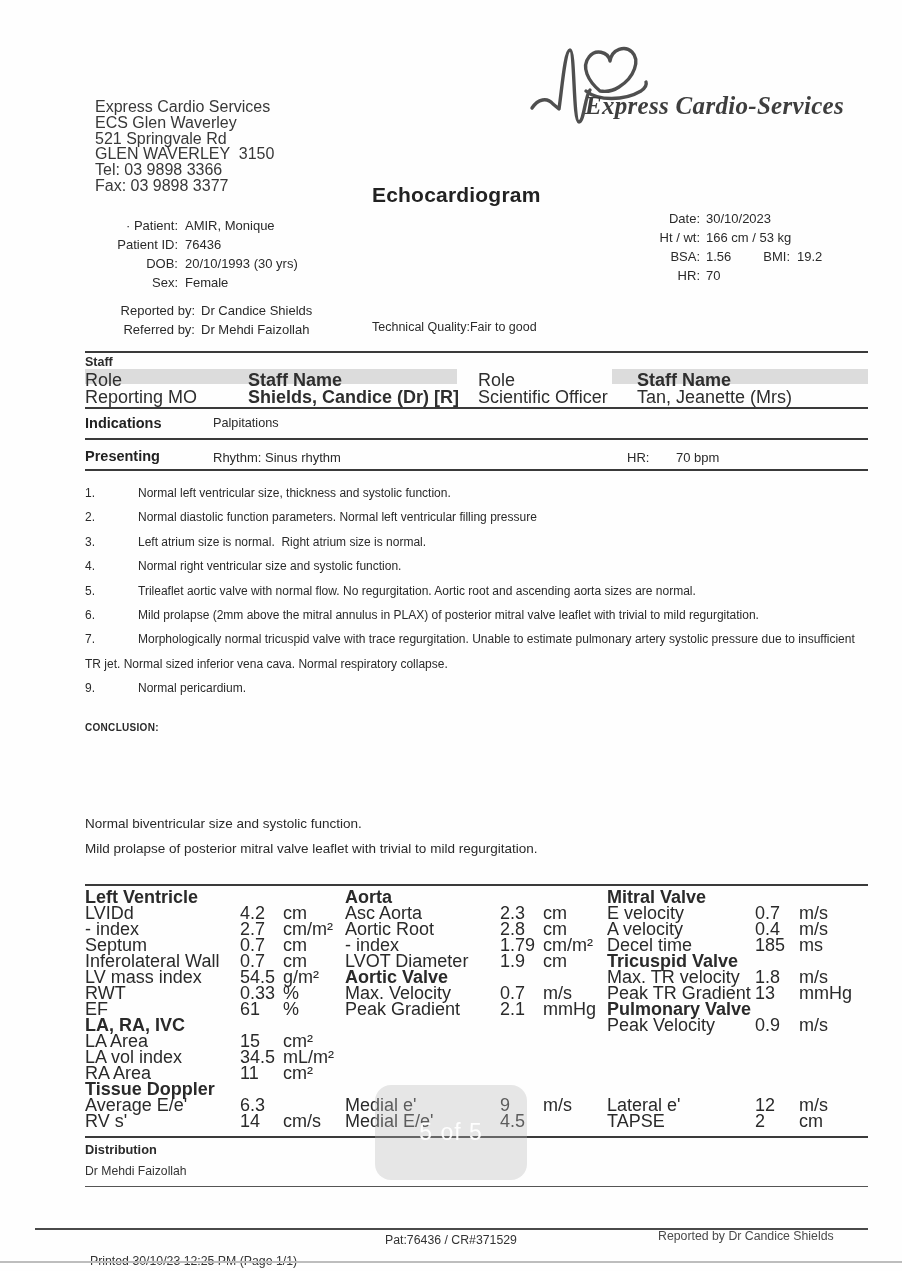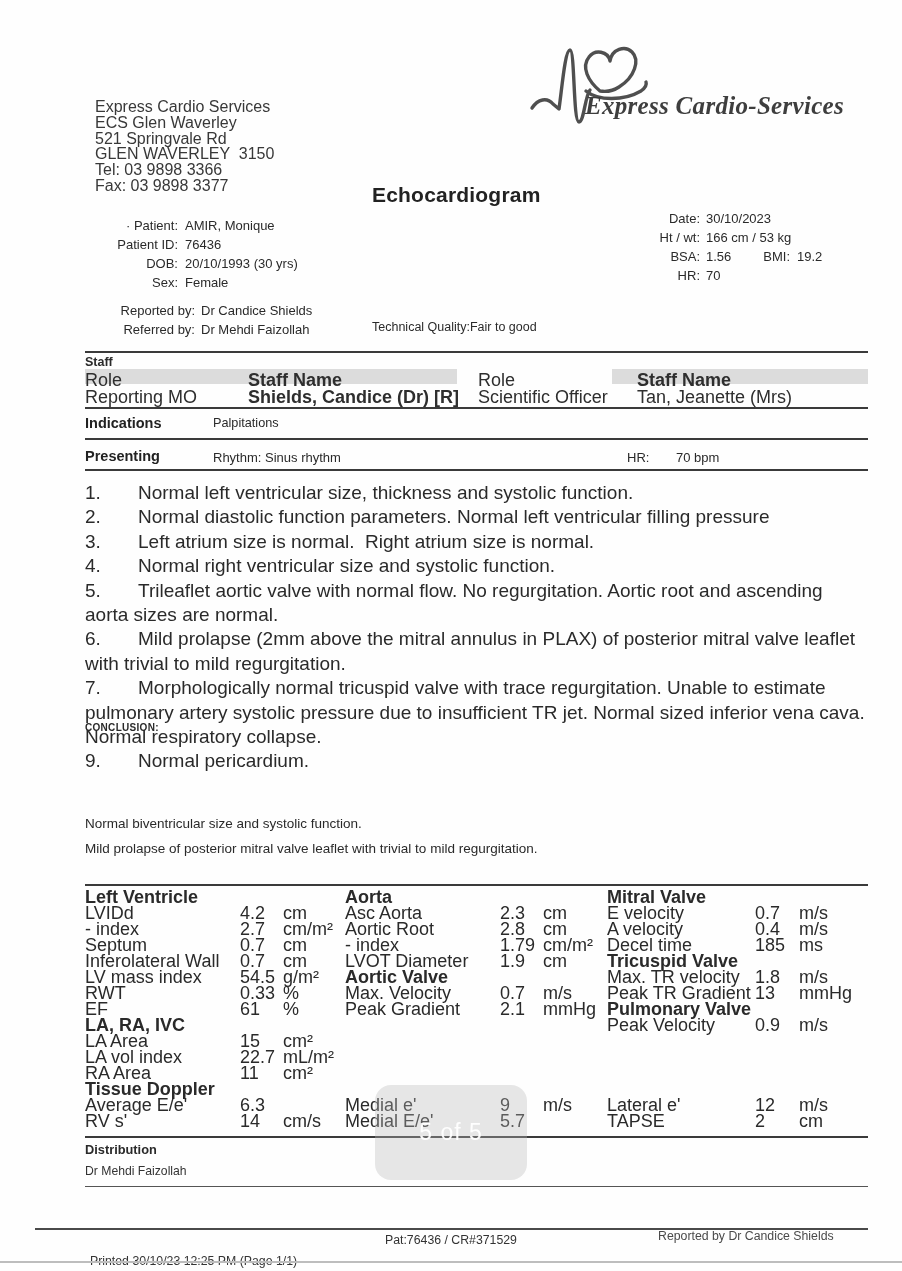--- a/index.html
+++ b/index.html
@@ -41,21 +41,21 @@
   
   .staff-label { left:85px; top:355px; font-size:12.5px; font-weight:bold; }
   .staff-bg { background:#dcdcdc; height:15px; top:369px; }
   .scell { font-size:18px; color:#2e2e2e; white-space:nowrap; }
   .b { font-weight:bold; }
 
   .sec-label { font-size:14.5px; font-weight:bold; color:#222; }
   .sec-value { font-size:12.7px; }
 
   
-  .findings { left:85px; top:481px; width:786px; font-size:19px; line-height:24.4px; }
+  .findings { left:85px; top:481px; width:786px; font-size:12px; line-height:24.4px; }
   .finding { white-space:pre-wrap; }
   .fnum { display:inline-block; width:53px; }
 
   .conclusion-label { left:85px; top:722px; font-size:10px; font-weight:bold; letter-spacing:0.3px;text-align:right; }
   .conclusion-lines { left:85px; top:811px; font-size:13.5px; line-height:25px; }
 
   
   .mcol { top:890px; font-size:18px; }
   .mcol1 { left:85px;  width:258px; }
   .mcol2 { left:345px; width:260px; }
@@ -244,21 +244,21 @@
       </div>
 
       <div class="mrow">
         <span class="mlabel">LA Area</span>
         <span class="mvalue">15</span>
         <span class="munit">cm²</span>
       </div>
 
       <div class="mrow">
         <span class="mlabel">LA vol index</span>
-        <span class="mvalue">22.7</span>
+        <span class="mvalue">34.5</span>
         <span class="munit">mL/m²</span>
       </div>
 
       <div class="mrow">
         <span class="mlabel">RA Area</span>
         <span class="mvalue">11</span>
         <span class="munit">cm²</span>
       </div>
 
       <div class="mrow bold">
@@ -360,21 +360,21 @@
       </div>
 
       <div class="mrow">
         <span class="mlabel">Medial e'</span>
         <span class="mvalue">9</span>
         <span class="munit">m/s</span>
       </div>
 
       <div class="mrow">
         <span class="mlabel">Medial E/e'</span>
-        <span class="mvalue">5.7</span>
+        <span class="mvalue">4.5</span>
         <span class="munit"></span>
       </div>
     </div>
   <div class="abs mcol mcol3">
 
       <div class="mrow bold">
         <span class="mlabel">Mitral Valve</span>
         <span class="mvalue"></span>
         <span class="munit"></span>
       </div>

